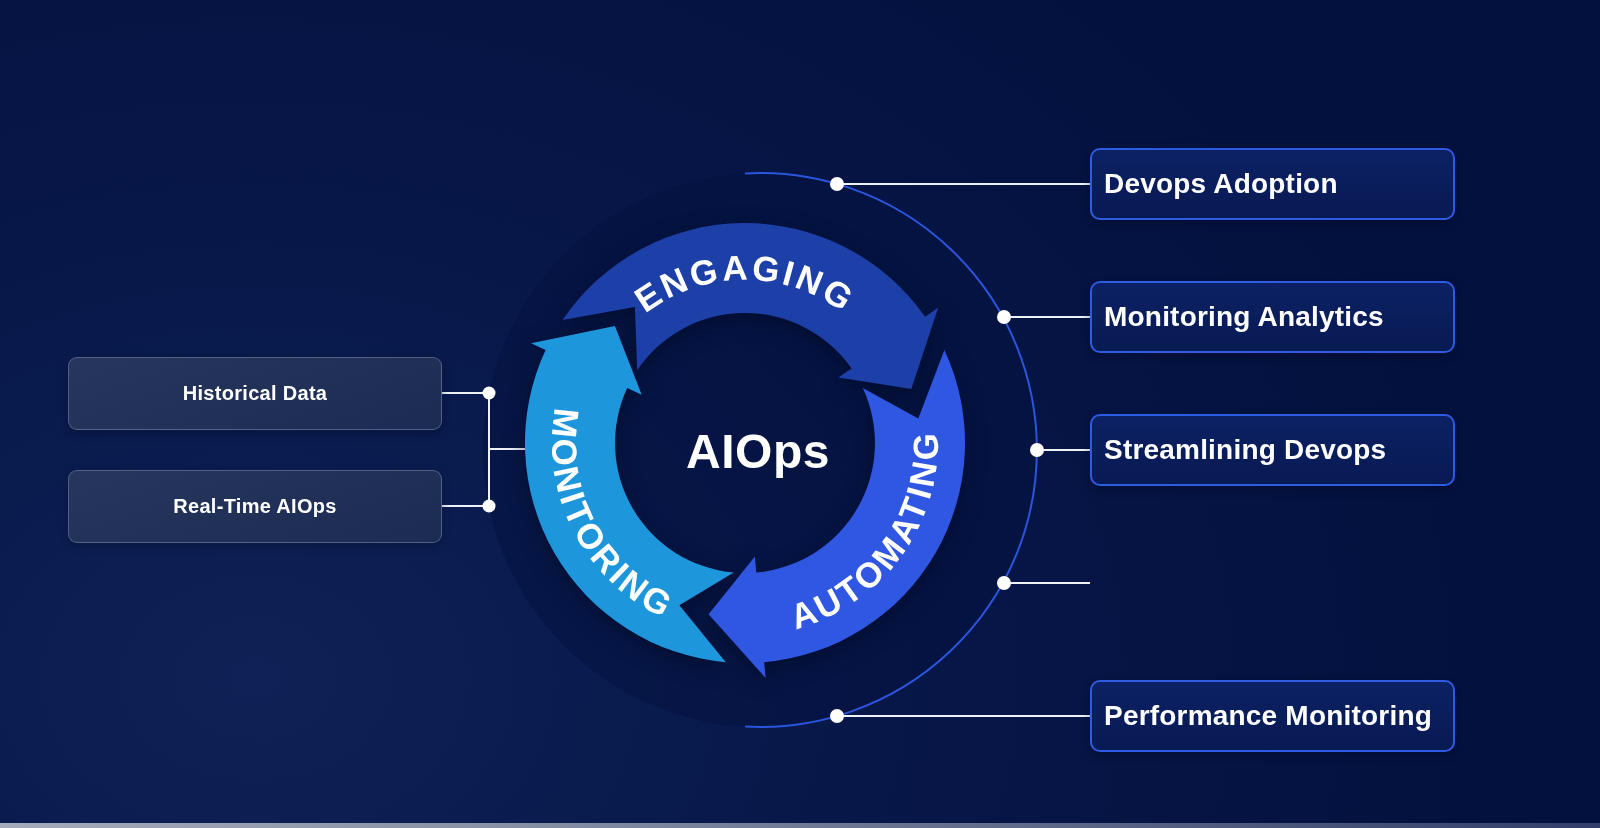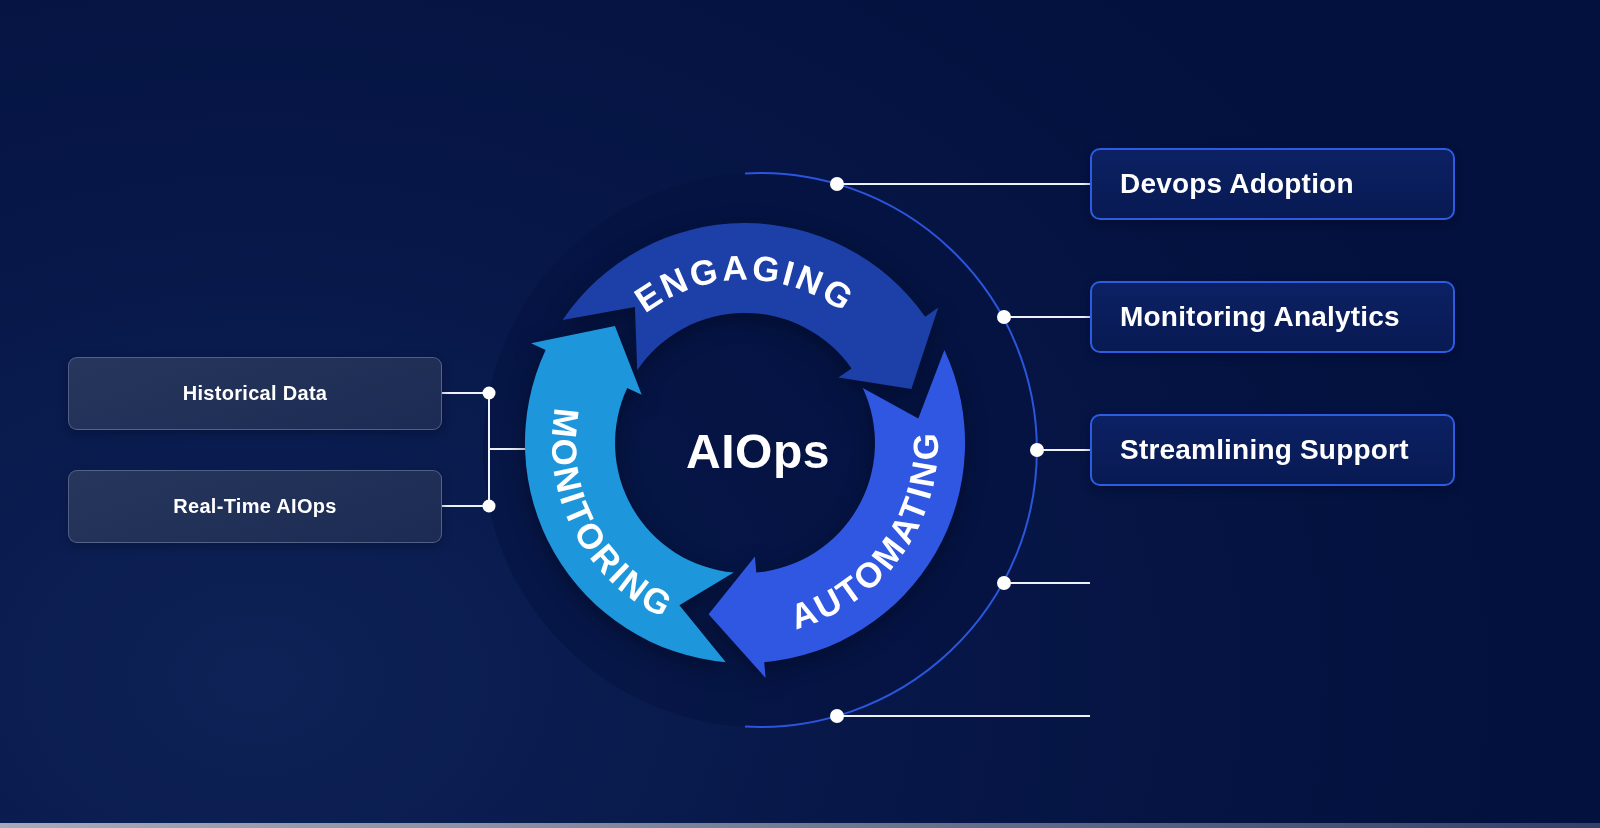--- a/index.html
+++ b/index.html
@@ -21,21 +21,21 @@
     left:68px;width:374px;height:73px;
     justify-content:center;
     background:linear-gradient(160deg,#27365c 0%,#1c2b53 100%);
     border:1px solid rgba(160,175,210,0.38);
     border-radius:9px;
     font-size:20px;font-weight:700;letter-spacing:.3px;
     box-shadow:0 3px 8px rgba(2,8,30,.35);
   }
   .right-box{
     left:1090px;width:365px;height:72px;
-    padding-left:28px;
+    padding-left:12px;
     background:linear-gradient(180deg,#0c2164 0%,#081a53 100%);
     border:2px solid #2d5ce2;
     border-radius:10px;
     font-size:28px;font-weight:700;letter-spacing:.2px;
     box-shadow:0 3px 9px rgba(2,8,30,.4);
   }
   .curved-label{
     font-size:35px;font-weight:700;letter-spacing:3px;fill:#ffffff;
   }
   .center-label{
@@ -111,17 +111,20 @@
     <span>Real-Time AIOps</span>
   </div>
 
   <div class="node right-box" style="top:148px">
     <span>Devops Adoption</span>
   </div>
   <div class="node right-box" style="top:281px">
     <span>Monitoring Analytics</span>
   </div>
   <div class="node right-box" style="top:414px">
-    <span>Streamlining Support</span>
+    <span>Streamlining Devops</span>
+  </div>
+  <div class="node right-box" style="top:680px">
+    <span>Performance Monitoring</span>
   </div>
 
   <div class="bottom-strip"></div>
 </div>
 
 </body></html>

